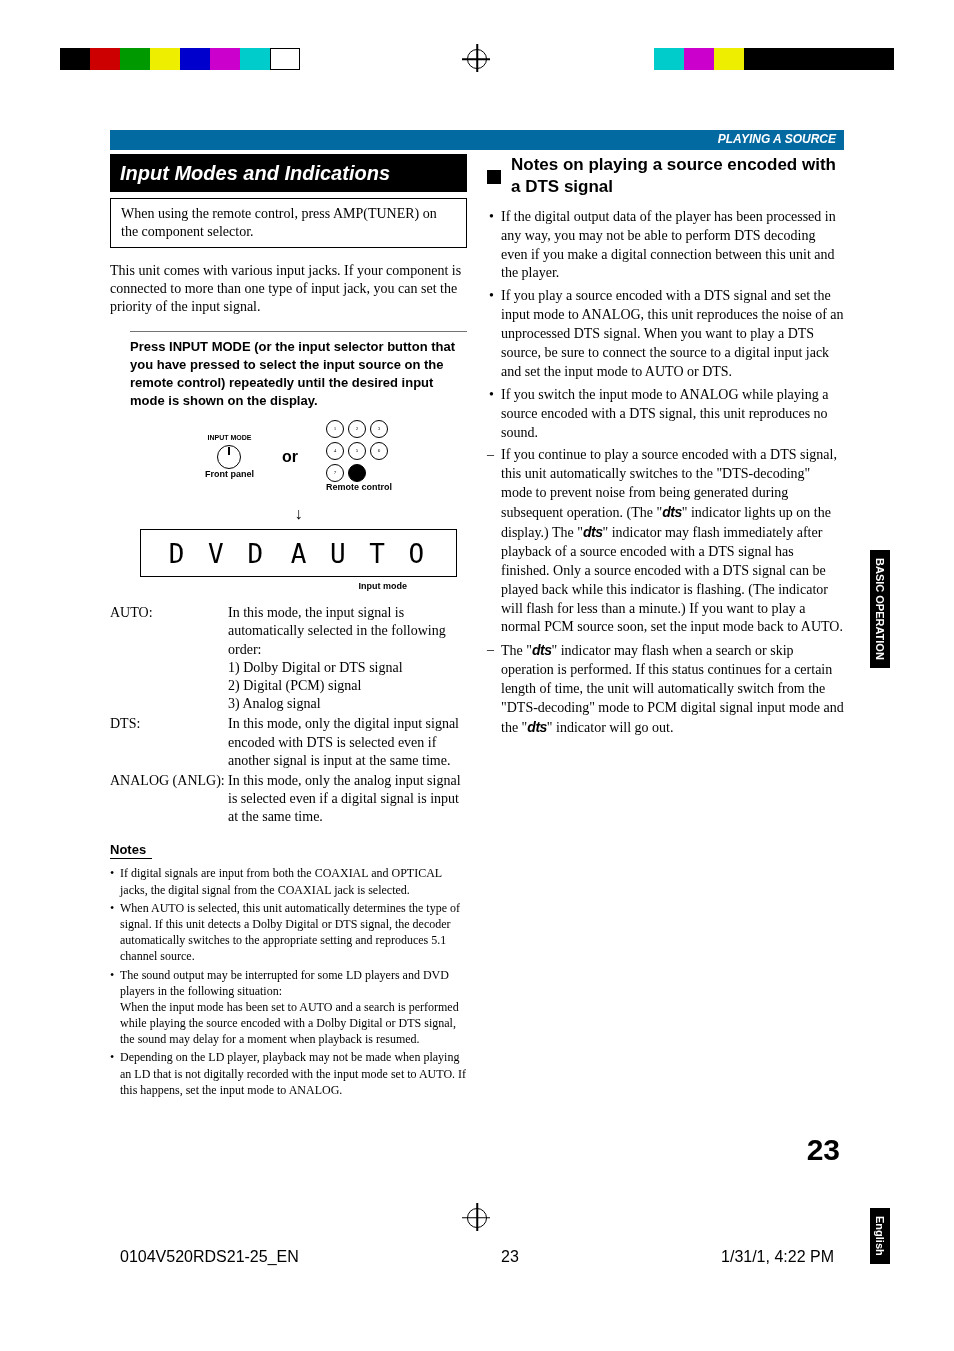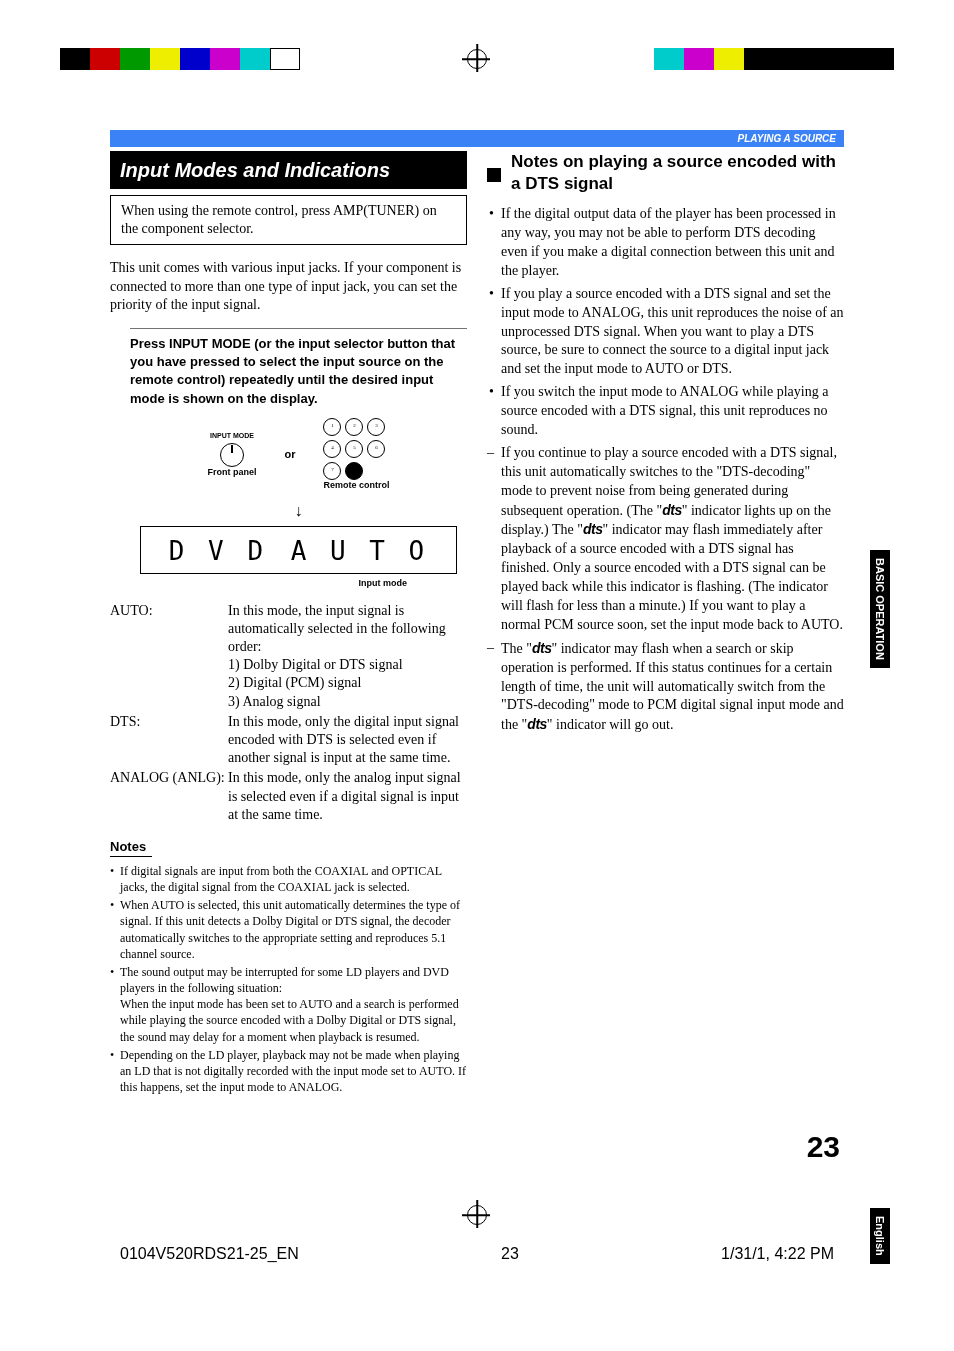--- a/index.html
+++ b/index.html
@@ -60,25 +60,25 @@
       height: 28px;
       left: 50%;
       top: -6px;
       transform: translateX(-50%);
     }
     .page-content {
       padding: 130px 110px 60px 110px;
       position: relative;
     }
     .header-bar {
-      background: #3b82f6;
+      background: #0369a1;
       color: #fff;
       font-style: italic;
       font-weight: bold;
-      font-size: 10px;
+      font-size: 12px;
       padding: 2px 8px;
       text-align: right;
       font-family: Arial, sans-serif;
       margin-bottom: 4px;
     }
     .columns {
       display: flex;
       gap: 20px;
     }
     .col {
@@ -153,21 +153,21 @@
       position: absolute;
       width: 2px;
       height: 8px;
       background: #000;
       top: 1px;
       left: 50%;
       transform: translateX(-50%);
     }
     .or-text {
       font-family: Arial, sans-serif;
-      font-size: 11px;
+      font-size: 16px;
       font-weight: bold;
     }
     .remote-buttons {
       display: grid;
       grid-template-columns: repeat(3, 18px);
       grid-template-rows: repeat(3, 18px);
       gap: 4px;
     }
     .rbtn {
       width: 18px;

